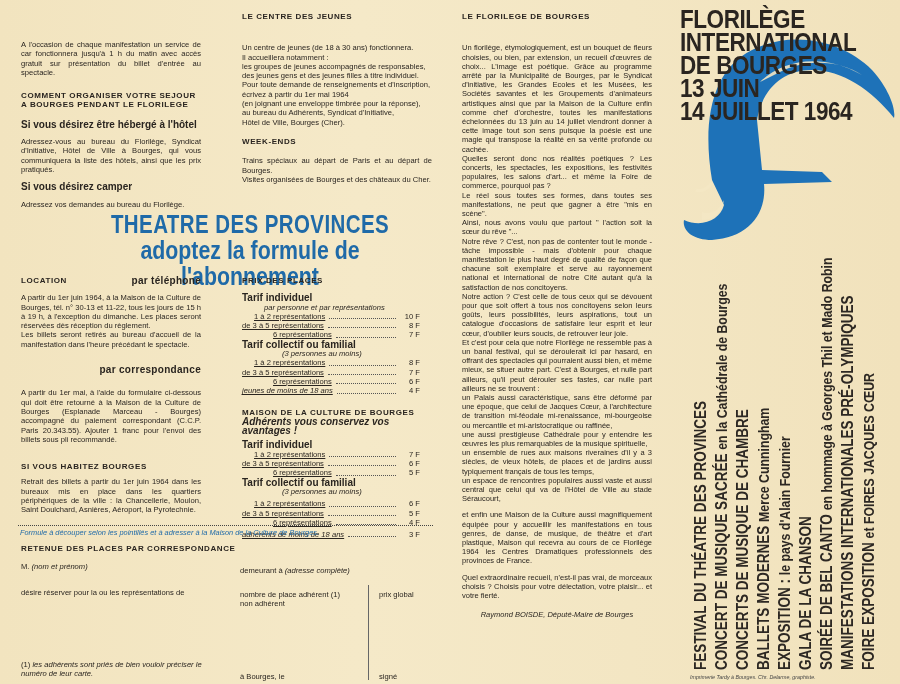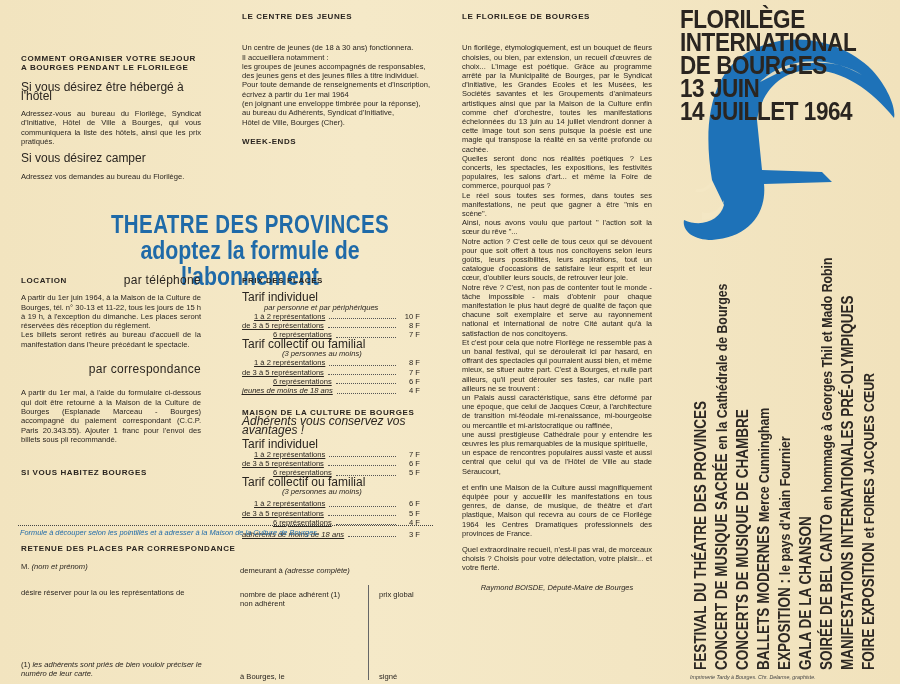--- a/index.html
+++ b/index.html
@@ -11,21 +11,21 @@
     position:relative;
   }
   .page {
     position:absolute; inset:0;
     background:linear-gradient(90deg,#f2e4bf 0%,#f5e9c8 40%,#f3e6c3 70%,#f1e2bc 100%);
   }
   .col { position:absolute; font-size:7.6px; line-height:9.3px; }
   .col p { margin:0; }
   .just { text-align:justify; }
   .h-upper { font-weight:bold; letter-spacing:0.6px; font-size:8px; text-transform:uppercase; }
-  .h-sub { font-weight:normal; font-size:12px; }
+  .h-sub { font-weight:bold; font-size:10px; }
   .it { font-style:italic; }
 
   
   #c1 { left:21px; top:40px; width:180px; }
   
   #c2 { left:242px; top:12px; width:190px; }
   
   #c3 { left:462px; top:12px; width:190px; }
 
   .big-title {
@@ -65,20 +65,21 @@
   .vert-list div { transform:scaleX(0.82); transform-origin:left; }
   .vert-list .lc { font-size:15px; }
   .imprint { position:absolute; left:690px; top:674px; font-size:5.3px; font-style:italic; color:#444; }
 </style>
 </head>
 <body>
 
 <div class="page">
 
   <div class="col" id="c1">
+    <p class="just">A l'occasion de chaque manifestation un service de car fonctionnera jusqu'à 1 h du matin avec accès gratuit sur présentation du billet d'entrée au spectacle.</p>
     <p class="h-upper" style="margin-top:14px;">COMMENT ORGANISER VOTRE SEJOUR A BOURGES PENDANT LE FLORILEGE</p>
     <p class="h-sub" style="margin-top:10px;">Si vous désirez être hébergé à l'hôtel</p>
     <p class="just" style="margin-top:8px;">Adressez-vous au bureau du Florilège, Syndicat d'Initiative, Hôtel de Ville à Bourges, qui vous communiquera la liste des hôtels, ainsi que les prix pratiqués.</p>
     <p class="h-sub" style="margin-top:8px;">Si vous désirez camper</p>
     <p style="margin-top:8px;">Adressez vos demandes au bureau du Florilège.</p>
   </div>
 
   <div class="big-title">
     <span class="l1">THEATRE DES PROVINCES</span>
     <span class="l2">adoptez la formule de l'abonnement</span>
@@ -86,43 +87,48 @@
 
   <div class="col" style="left:21px; top:276px; width:180px;">
     <div style="display:flex; justify-content:space-between;">
       <span class="h-upper">LOCATION</span>
       <span class="h-sub" style="letter-spacing:0.3px;">par téléphone</span>
     </div>
     <p class="just" style="margin-top:8px;">A partir du 1er juin 1964, à la Maison de la Culture de Bourges, tél. n° 30-13 et 11-22, tous les jours de 15 h à 19 h, à l'exception du dimanche. Les places seront réservées dès réception du règlement.</p>
     <p class="just">Les billets seront retirés au bureau d'accueil de la manifestation dans l'heure précédant le spectacle.</p>
     <p class="h-sub" style="margin-top:16px; text-align:right; letter-spacing:0.3px;">par correspondance</p>
     <p class="just" style="margin-top:14px;">A partir du 1er mai, à l'aide du formulaire ci-dessous qui doit être retourné à la Maison de la Culture de Bourges (Esplanade Marceau - Bourges) accompagné du paiement correspondant (C.C.P. Paris 20.343.55). Ajouter 1 franc pour l'envoi des billets sous pli recommandé.</p>
-    <p class="h-upper" style="margin-top:24px;">SI VOUS HABITEZ BOURGES</p>
+    <p class="h-upper" style="margin-top:18px;">SI VOUS HABITEZ BOURGES</p>
+    <p class="just" style="margin-top:6px;">Retrait des billets à partir du 1er juin 1964 dans les bureaux mis en place dans les quartiers périphériques de la ville : la Chancellerie, Moulon, Saint Doulchard, Asnières, Aéroport, la Pyrotechnie.</p>
   </div>
 
   <div class="col" id="c2">
     <p class="h-upper">LE CENTRE DES JEUNES</p>
     <div style="margin-top:22px;" class="just">
       <p>Un centre de jeunes (de 18 à 30 ans) fonctionnera.</p>
       <p>Il accueillera notamment :</p>
       <p>les groupes de jeunes accompagnés de responsables,</p>
       <p>des jeunes gens et des jeunes filles à titre individuel.</p>
       <p>Pour toute demande de renseignements et d'inscription,</p>
       <p>écrivez à partir du 1er mai 1964</p>
       <p>(en joignant une enveloppe timbrée pour la réponse),</p>
       <p>au bureau du Adhérents, Syndicat d'Initiative,</p>
       <p>Hôtel de Ville, Bourges (Cher).</p>
     </div>
     <p class="h-upper" style="margin-top:10px;">WEEK-ENDS</p>
+    <div style="margin-top:10px;" class="just">
+      <p>Trains spéciaux au départ de Paris et au départ de Bourges.</p>
+      <p>Visites organisées de Bourges et des châteaux du Cher.</p>
+    </div>
   </div>
 
   <div class="col" style="left:242px; top:276px; width:178px;">
     <p class="h-upper">PRIX DES PLACES</p>
     <p class="h-sub" style="margin-top:8px;">Tarif individuel</p>
-    <p class="it" style="padding-left:22px;">par personne et par périphériques</p>
+    <p class="it" style="padding-left:22px;">par personne et par représentations</p>
     <div class="price-row">
         <span class="lbl" style="padding-left:12px;">1 à 2 représentations</span>
         <span class="dots"></span>
         <span class="val">10 F</span>
       </div>
     <div class="price-row">
         <span class="lbl">de 3 à 5 représentations</span>
         <span class="dots"></span>
         <span class="val">8 F</span>
       </div>
@@ -196,25 +202,26 @@
       </div>
   </div>
 
   <div class="col" id="c3">
     <p class="h-upper">LE FLORILEGE DE BOURGES</p>
     <div class="just" style="margin-top:22px; font-size:7.5px; line-height:9.2px;">
       <p>Un florilège, étymologiquement, est un bouquet de fleurs choisies, ou bien, par extension, un recueil d'œuvres de choix... L'image est poétique. Grâce au programme arrêté par la Municipalité de Bourges, par le Syndicat d'initiative, les Grandes Ecoles et les Musées, les Sociétés savantes et les Groupements d'animateurs artistiques ainsi que par la Maison de la Culture enfin comme chef d'orchestre, toutes les manifestations échelonnées du 13 juin au 14 juillet viendront donner à cette image tout son sens puisque la poésie est une magie qui transpose la réalité en sa vérité profonde ou cachée.</p>
       <p>Quelles seront donc nos réalités poétiques ? Les concerts, les spectacles, les expositions, les festivités populaires, les salons d'art... et même la Foire de commerce, pourquoi pas ?</p>
       <p>Le réel sous toutes ses formes, dans toutes ses manifestations, ne peut que gagner à être "mis en scène".</p>
       <p>Ainsi, nous avons voulu que partout " l'action soit la sœur du rêve "...</p>
+      <p>Notre rêve ? C'est, non pas de contenter tout le monde - tâche impossible - mais d'obtenir pour chaque manifestation le plus haut degré de qualité de façon que chacune soit exemplaire et serve au rayonnement national et international de notre Cité autant qu'à la satisfaction de nos concitoyens.</p>
       <p>Notre action ? C'est celle de tous ceux qui se dévouent pour que soit offert à tous nos concitoyens selon leurs goûts, leurs possibilités, leurs aspirations, tout un catalogue d'occasions de satisfaire leur esprit et leur cœur, d'oublier leurs soucis, de retrouver leur joie.</p>
-      <p>Notre rêve ? C'est, non pas de contenter tout le monde - tâche impossible - mais d'obtenir pour chaque manifestation le plus haut degré de qualité de façon que chacune soit exemplaire et serve au rayonnement national et international de notre Cité autant qu'à la satisfaction de nos concitoyens.</p>
       <p>Et c'est pour cela que notre Florilège ne ressemble pas à un banal festival, qui se déroulerait ici par hasard, en offrant des spectacles qui pourraient aussi bien, et même mieux, se situer autre part. C'est à Bourges, et nulle part ailleurs, qu'il peut dérouler ses fastes, car nulle part ailleurs ne se trouvent :</p>
       <p>un Palais aussi caractéristique, sans être déformé par une époque, que celui de Jacques Cœur, à l'architecture de transition mi-féodale mi-renaissance, mi-bourgeoise ou mercantile et mi-aristocratique ou raffinée,</p>
       <p>une aussi prestigieuse Cathédrale pour y entendre les œuvres les plus remarquables de la musique spirituelle,</p>
+      <p>un ensemble de rues aux maisons riveraines d'il y a 3 siècles, de vieux hôtels, de places et de jardins aussi typiquement français de tous les temps,</p>
       <p>un espace de rencontres populaires aussi vaste et aussi central que celui qui va de l'Hôtel de Ville au stade Séraucourt,</p>
       <p style="margin-top:7px;">et enfin une Maison de la Culture aussi magnifiquement équipée pour y accueillir les manifestations en tous genres, de danse, de musique, de théâtre et d'art plastique, Maison qui recevra au cours de ce Florilège 1964 les Centres Dramatiques professionnels des provinces de France.</p>
       <p style="margin-top:7px;">Quel extraordinaire recueil, n'est-il pas vrai, de morceaux choisis ? Choisis pour votre délectation, votre plaisir... et votre fierté.</p>
       <p class="it" style="margin-top:10px; text-align:center;">Raymond BOISDE, Député-Maire de Bourges</p>
     </div>
   </div>
 
   <div class="cut-line"></div>
   <div class="cut-note">Formule à découper selon les pointillés et à adresser à la Maison de la Culture de Bourges.</div>
   <div class="form-head h-upper">RETENUE DES PLACES PAR CORRESPONDANCE</div>

